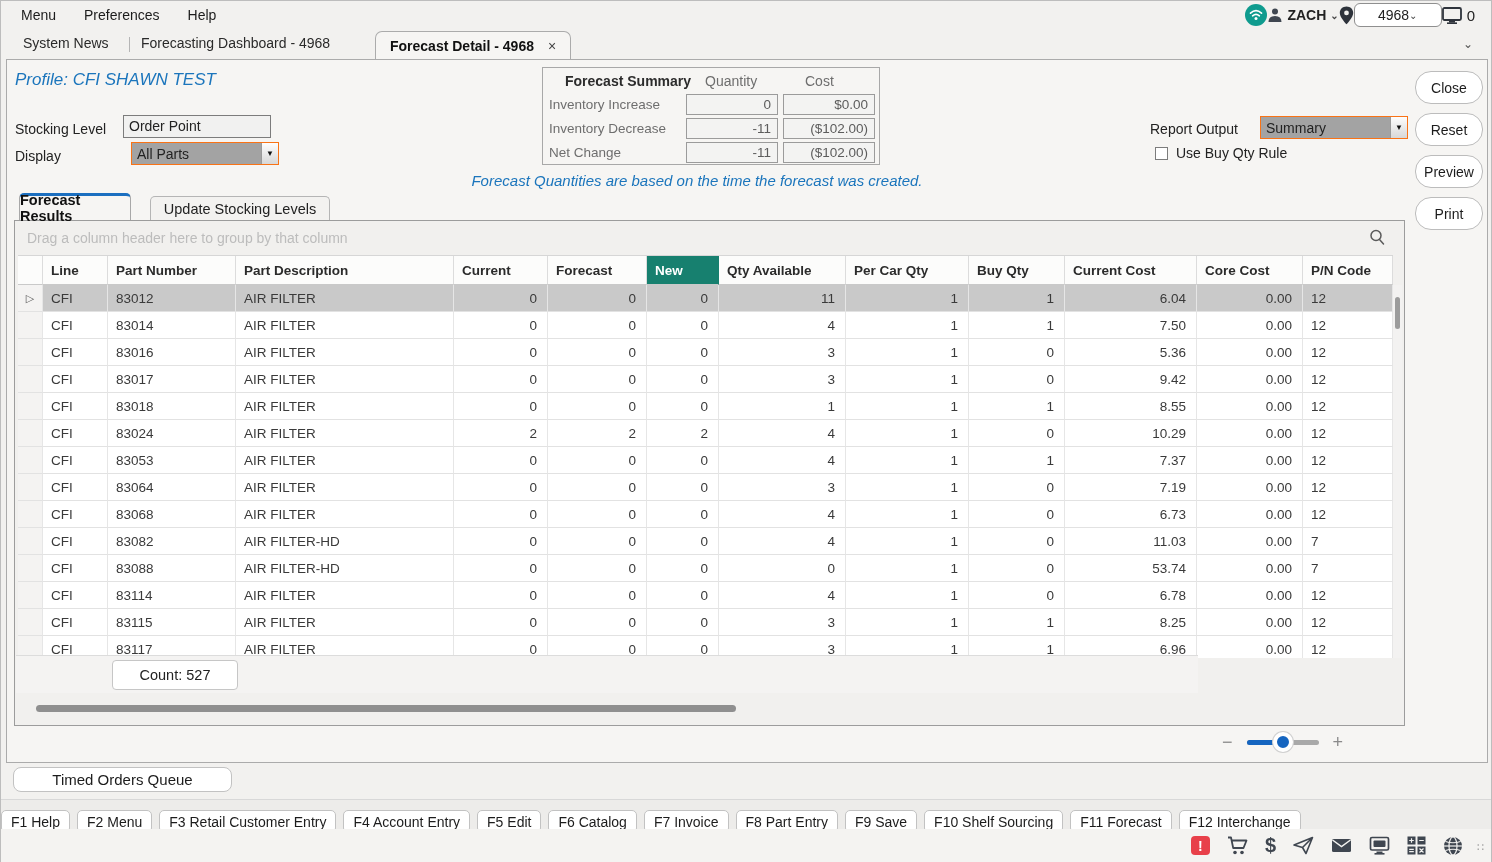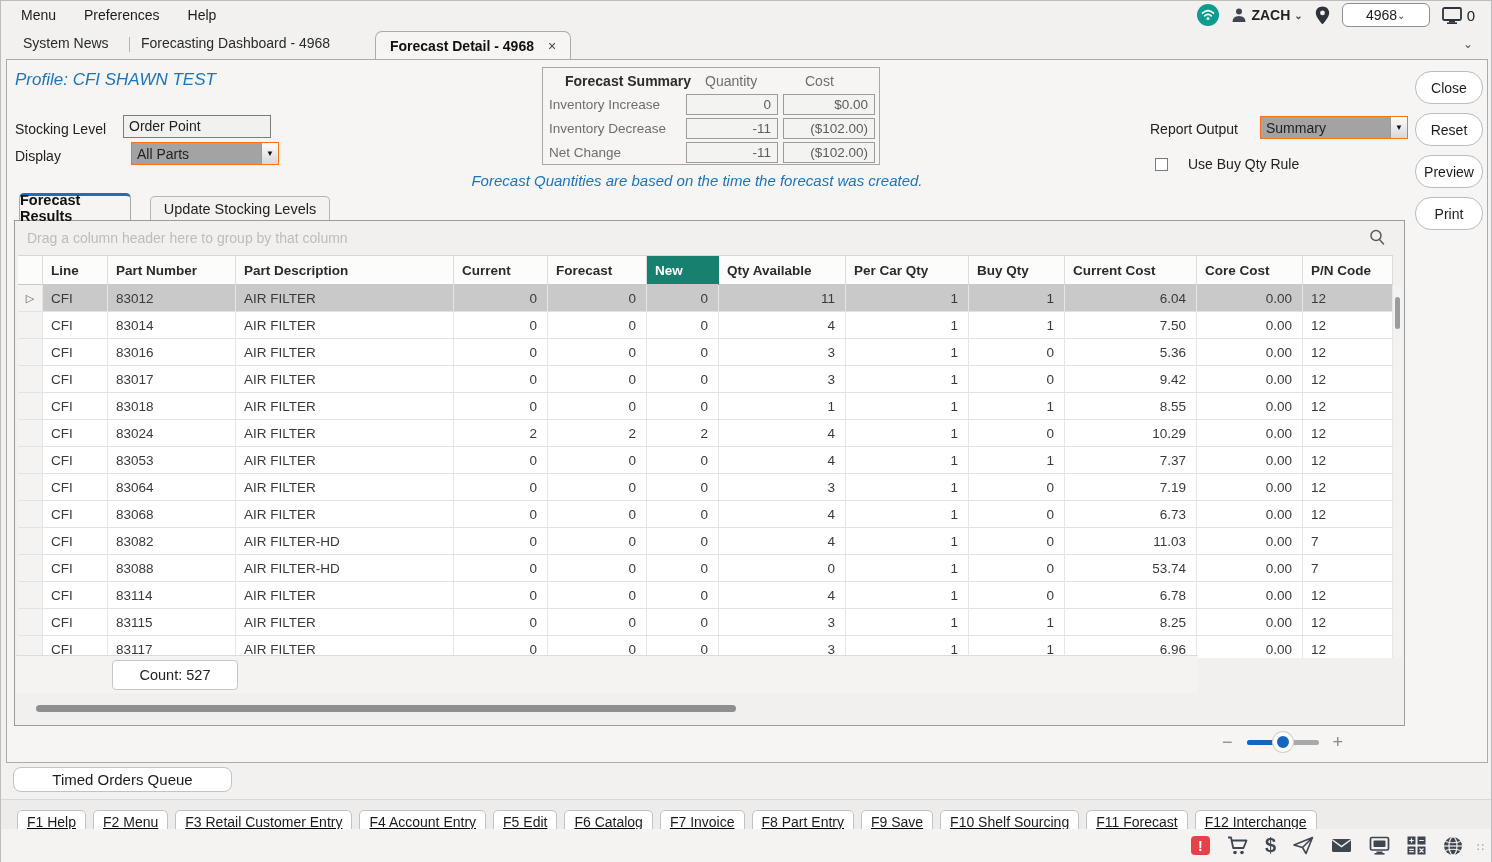--- a/index.html
+++ b/index.html
@@ -3,21 +3,21 @@
 <meta charset="utf-8">
 <style>
   * { margin:0; padding:0; box-sizing:border-box; }
   html,body { width:1492px; height:862px; background:#fafafa; font-family:"Liberation Sans", sans-serif; overflow:hidden; }
   #window { position:absolute; left:0; top:0; width:1492px; height:862px; background:#f2f1ef; border:1px solid #bdbdbd; }
 
   
   #menubar { position:absolute; left:0; top:0; width:100%; height:28px; background:#f2f1ef; display:flex; align-items:center; }
   .menu-item { font-size:14px; color:#1c1c1c; padding:0 14px; cursor:default; }
   .menu-item:first-child { padding-left:20px; }
-  #menubar-right { position:absolute; right:16px; top:0; height:28px; display:flex; align-items:center; gap:12px; }
+  #menubar-right { position:absolute; right:16px; top:0; height:28px; display:flex; align-items:center; }
   .status-circle { width:22px; height:22px; border-radius:50%; background:#0f9b8e; display:flex; align-items:center; justify-content:center; }
   .user-cluster { display:flex; align-items:center; gap:4px; font-size:14px; color:#222; font-weight:600; }
   .chev { font-size:10px; color:#444; }
   .store-combo { width:88px; height:24px; border:1px solid #8f8f8f; border-radius:6px; background:#fff; display:flex; align-items:center; justify-content:center; padding:0 8px; font-size:14px; color:#222; }
   .monitor-cluster { display:flex; align-items:center; gap:5px; font-size:15px; color:#222; }
 
   
   #tabbar { position:absolute; left:0; top:28px; width:100%; height:30px; background:#f2f1ef; }
   .wtab { position:absolute; top:6px; font-size:14px; color:#2a2a2a; white-space:nowrap; }
   #wtab-0 { left:22px; }
@@ -47,21 +47,21 @@
   #sum-qty-h { left:162px; }
   #sum-cost-h { left:262px; }
   .sum-row-label { position:absolute; left:6px; font-size:13.5px; color:#6e6e6e; }
   .sum-cell { position:absolute; height:21px; border:1px solid #9b9b9b; background:#f3f3f2; font-size:13.5px; color:#5c5c5c; text-align:right; padding:2px 6px; }
   .sum-qty-cell { left:143px; width:92px; }
   .sum-cost-cell { left:240px; width:92px; }
 
   #note { position:absolute; left:0; top:112px; width:1380px; text-align:center; font-size:15px; font-style:italic; color:#1b75bc; }
 
   #report-label { left:1143px; top:61px; }
-  #buyqty-wrap { position:absolute; left:1148px; top:85px; display:flex; align-items:center; gap:20px;margin-top:11px; }
+  #buyqty-wrap { position:absolute; left:1148px; top:85px; display:flex; align-items:center; gap:8px; }
   #buyqty-box { width:13px; height:13px; border:1px solid #7c7c7c; background:#fff; }
   #buyqty-label { font-size:14px; color:#222; }
 
   .action-btn { position:absolute; left:1408px; width:68px; height:33px; background:#fff; border:1px solid #bcbcbc; border-radius:16px; font-size:14px; color:#1c1c1c; display:flex; align-items:center; justify-content:center; }
   #btn-close { top:11px; } #btn-reset { top:53px; } #btn-preview { top:95px; } #btn-print { top:137px; }
 
   
   .rtab { position:absolute; font-size:14.5px; display:flex; align-items:center; justify-content:center; }
   #rtab-0 { left:12px; top:133px; width:112px; height:27px; background:#f6f5f3; border:1px solid #a8a8a8; border-bottom:none; border-top:3px solid #1b6fc0; border-radius:5px 5px 0 0; font-weight:700; color:#111; z-index:3; }
   #rtab-1 { left:143px; top:136px; width:180px; height:24px; background:#f3f2f0; border:1px solid #b5b5b5; border-bottom:none; border-radius:5px 5px 0 0; color:#222; z-index:2; }
@@ -95,21 +95,21 @@
 
   
   #zoomer { position:absolute; left:1215px; top:672px; display:flex; align-items:center; gap:14px; }
   .zoom-sign { font-size:18px; color:#8a8a8a; }
   #zoom-track { position:relative; width:72px; height:5px; background:#a9a9a9; border-radius:3px; }
   #zoom-fill { position:absolute; left:0; top:0; width:34px; height:5px; background:#1565c0; border-radius:3px; }
   #zoom-thumb { position:absolute; left:26px; top:-8px; width:20px; height:20px; background:#1565c0; border:4px solid #fff; border-radius:50%; box-shadow:0 0 0 1px #d0d0d0; }
 
   
   #timed-orders { position:absolute; left:12px; top:766px; width:219px; height:25px; background:#fff; border:1px solid #c2c2c2; border-radius:8px; display:flex; align-items:center; justify-content:center; font-size:15px; color:#1c1c1c; }
-  #fkey-bar { position:absolute; left:0; top:798px; width:100%; height:45px; background:#edecea; border-top:1px solid #d8d8d8; border-bottom:1px solid #d8d8d8; display:flex; align-items:center; gap:7px; padding-left:16px;text-decoration:underline; }
+  #fkey-bar { position:absolute; left:0; top:798px; width:100%; height:45px; background:#edecea; border-top:1px solid #d8d8d8; border-bottom:1px solid #d8d8d8; display:flex; align-items:center; gap:7px; padding-left:0; }
   .fkey { height:23px; background:#fff; border:1px solid #c2c2c2; border-radius:5px; display:flex; align-items:center; padding:0 9px; font-size:14px; color:#1c1c1c; white-space:nowrap; }
 
   #statusbar { position:absolute; left:0; top:828px; width:100%; height:33px; background:#f4f3f1; }
   #status-icons { position:absolute; right:28px; top:5px; display:flex; align-items:center; gap:17px; }
   #alert-icon { width:19px; height:19px; background:#e8404a; border-radius:4px; color:#fff; font-weight:700; font-size:14px; display:flex; align-items:center; justify-content:center; }
   .dollar { font-size:20px; font-weight:700; color:#3f4650; }
   #grip { position:absolute; right:6px; top:12px; color:#9a9a9a; font-size:11px; letter-spacing:1px; }
   svg { display:block; }
 </style>
 </head>

